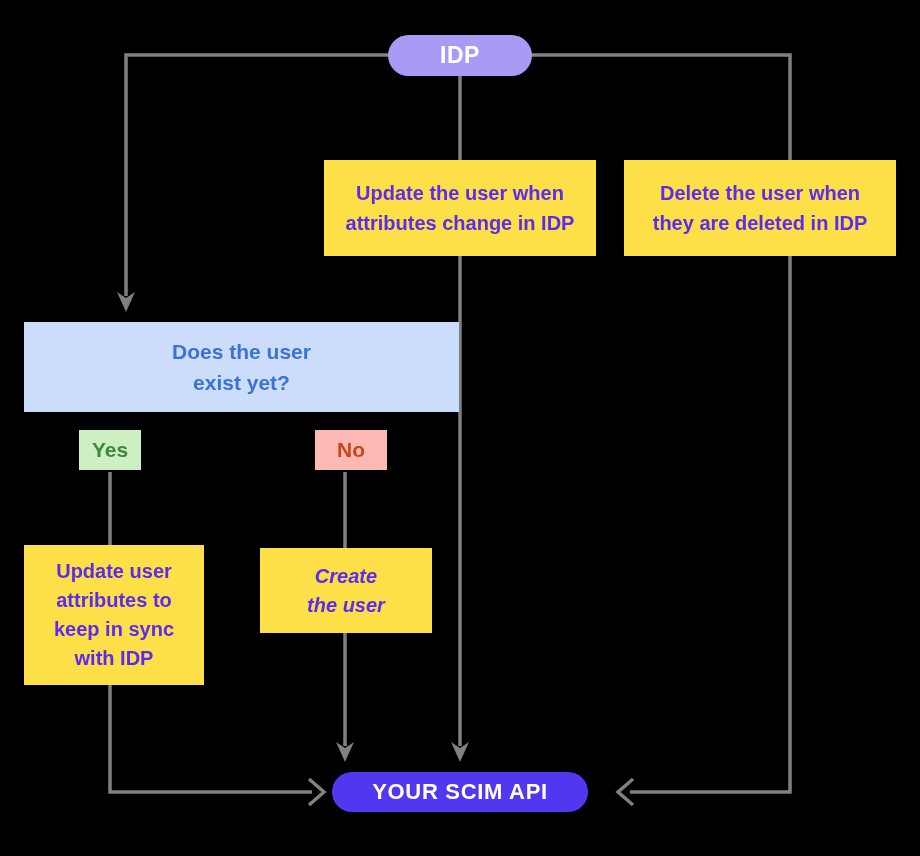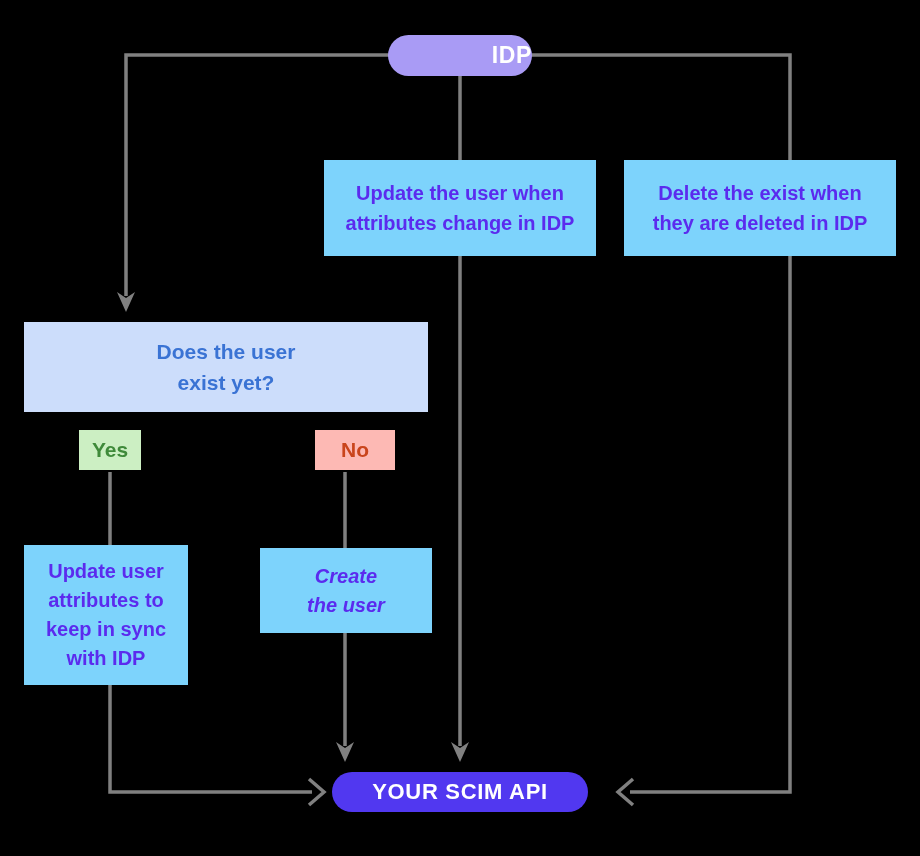--- a/index.html
+++ b/index.html
@@ -39,21 +39,20 @@
   
   .pill {
     border-radius: 999px;
   }
   .pill-idp {
     left: 388px;
     top: 35px;
     width: 144px;
     height: 41px;
     background: #A99BF5;
-    justify-content: flex-end;
   }
   .pill-idp .node-text {
     color: #FFFFFF;
     font-size: 23px;
     font-weight: bold;
     letter-spacing: 0.6px;
   }
   .pill-api {
     left: 332px;
     top: 772px;
@@ -63,41 +62,41 @@
   }
   .pill-api .node-text {
     color: #ffffff;
     font-size: 22px;
     font-weight: bold;
     letter-spacing: 0.7px;
   }
 
   
   .box-lav {
-    background: #7dd3fc;
+    background: #fde047;
     text-align: center;
   }
   .box-lav .node-text {
     color: #5B2BEE;
     font-size: 20px;
     font-weight: bold;
     line-height: 30px;
   }
   .box-update-idp { left: 324px; top: 160px; width: 272px; height: 96px; }
   .box-delete-idp { left: 624px; top: 160px; width: 272px; height: 96px; }
-  .box-update-sync { left: 24px; top: 545px; width: 164px; height: 140px; }
+  .box-update-sync { left: 24px; top: 545px; width: 180px; height: 140px; }
   .box-create-user { left: 260px; top: 548px; width: 172px; height: 85px; font-style: italic; }
   .box-update-sync .node-text,
   .box-create-user .node-text { line-height: 29px; }
 
   
   .box-decision {
     left: 24px;
     top: 322px;
-    width: 404px;
+    width: 435px;
     height: 90px;
     background: #CCDDFB;
   }
   .box-decision .node-text {
     color: #3A73D4;
     font-size: 21px;
     font-weight: bold;
     line-height: 31px;
   }
 
@@ -113,21 +112,21 @@
   .chip-yes {
     left: 79px;
     top: 430px;
     width: 62px;
     background: #CCEFC3;
   }
   .chip-yes .node-text { color: #3F8A3A; }
   .chip-no {
     left: 315px;
     top: 430px;
-    width: 80px;
+    width: 72px;
     background: #FDB9B4;
   }
   .chip-no .node-text { color: #C9451C; }
 </style>
 </head>
 <body>
 
 <div id="canvas">
 
   <svg id="wires" viewBox="0 0 920 856" xmlns="http://www.w3.org/2000/svg">
@@ -174,21 +173,21 @@
   <div class="node pill pill-idp">
     <span class="node-text">IDP</span>
   </div>
 
   <div class="node box-lav box-update-idp">
     <span class="node-text">Update the user when
 attributes change in IDP</span>
   </div>
 
   <div class="node box-lav box-delete-idp">
-    <span class="node-text">Delete the exist when
+    <span class="node-text">Delete the user when
 they are deleted in IDP</span>
   </div>
 
   <div class="node box-decision">
     <span class="node-text">Does the user
 exist yet?</span>
   </div>
 
   <div class="node chip chip-yes">
     <span class="node-text">Yes</span>

